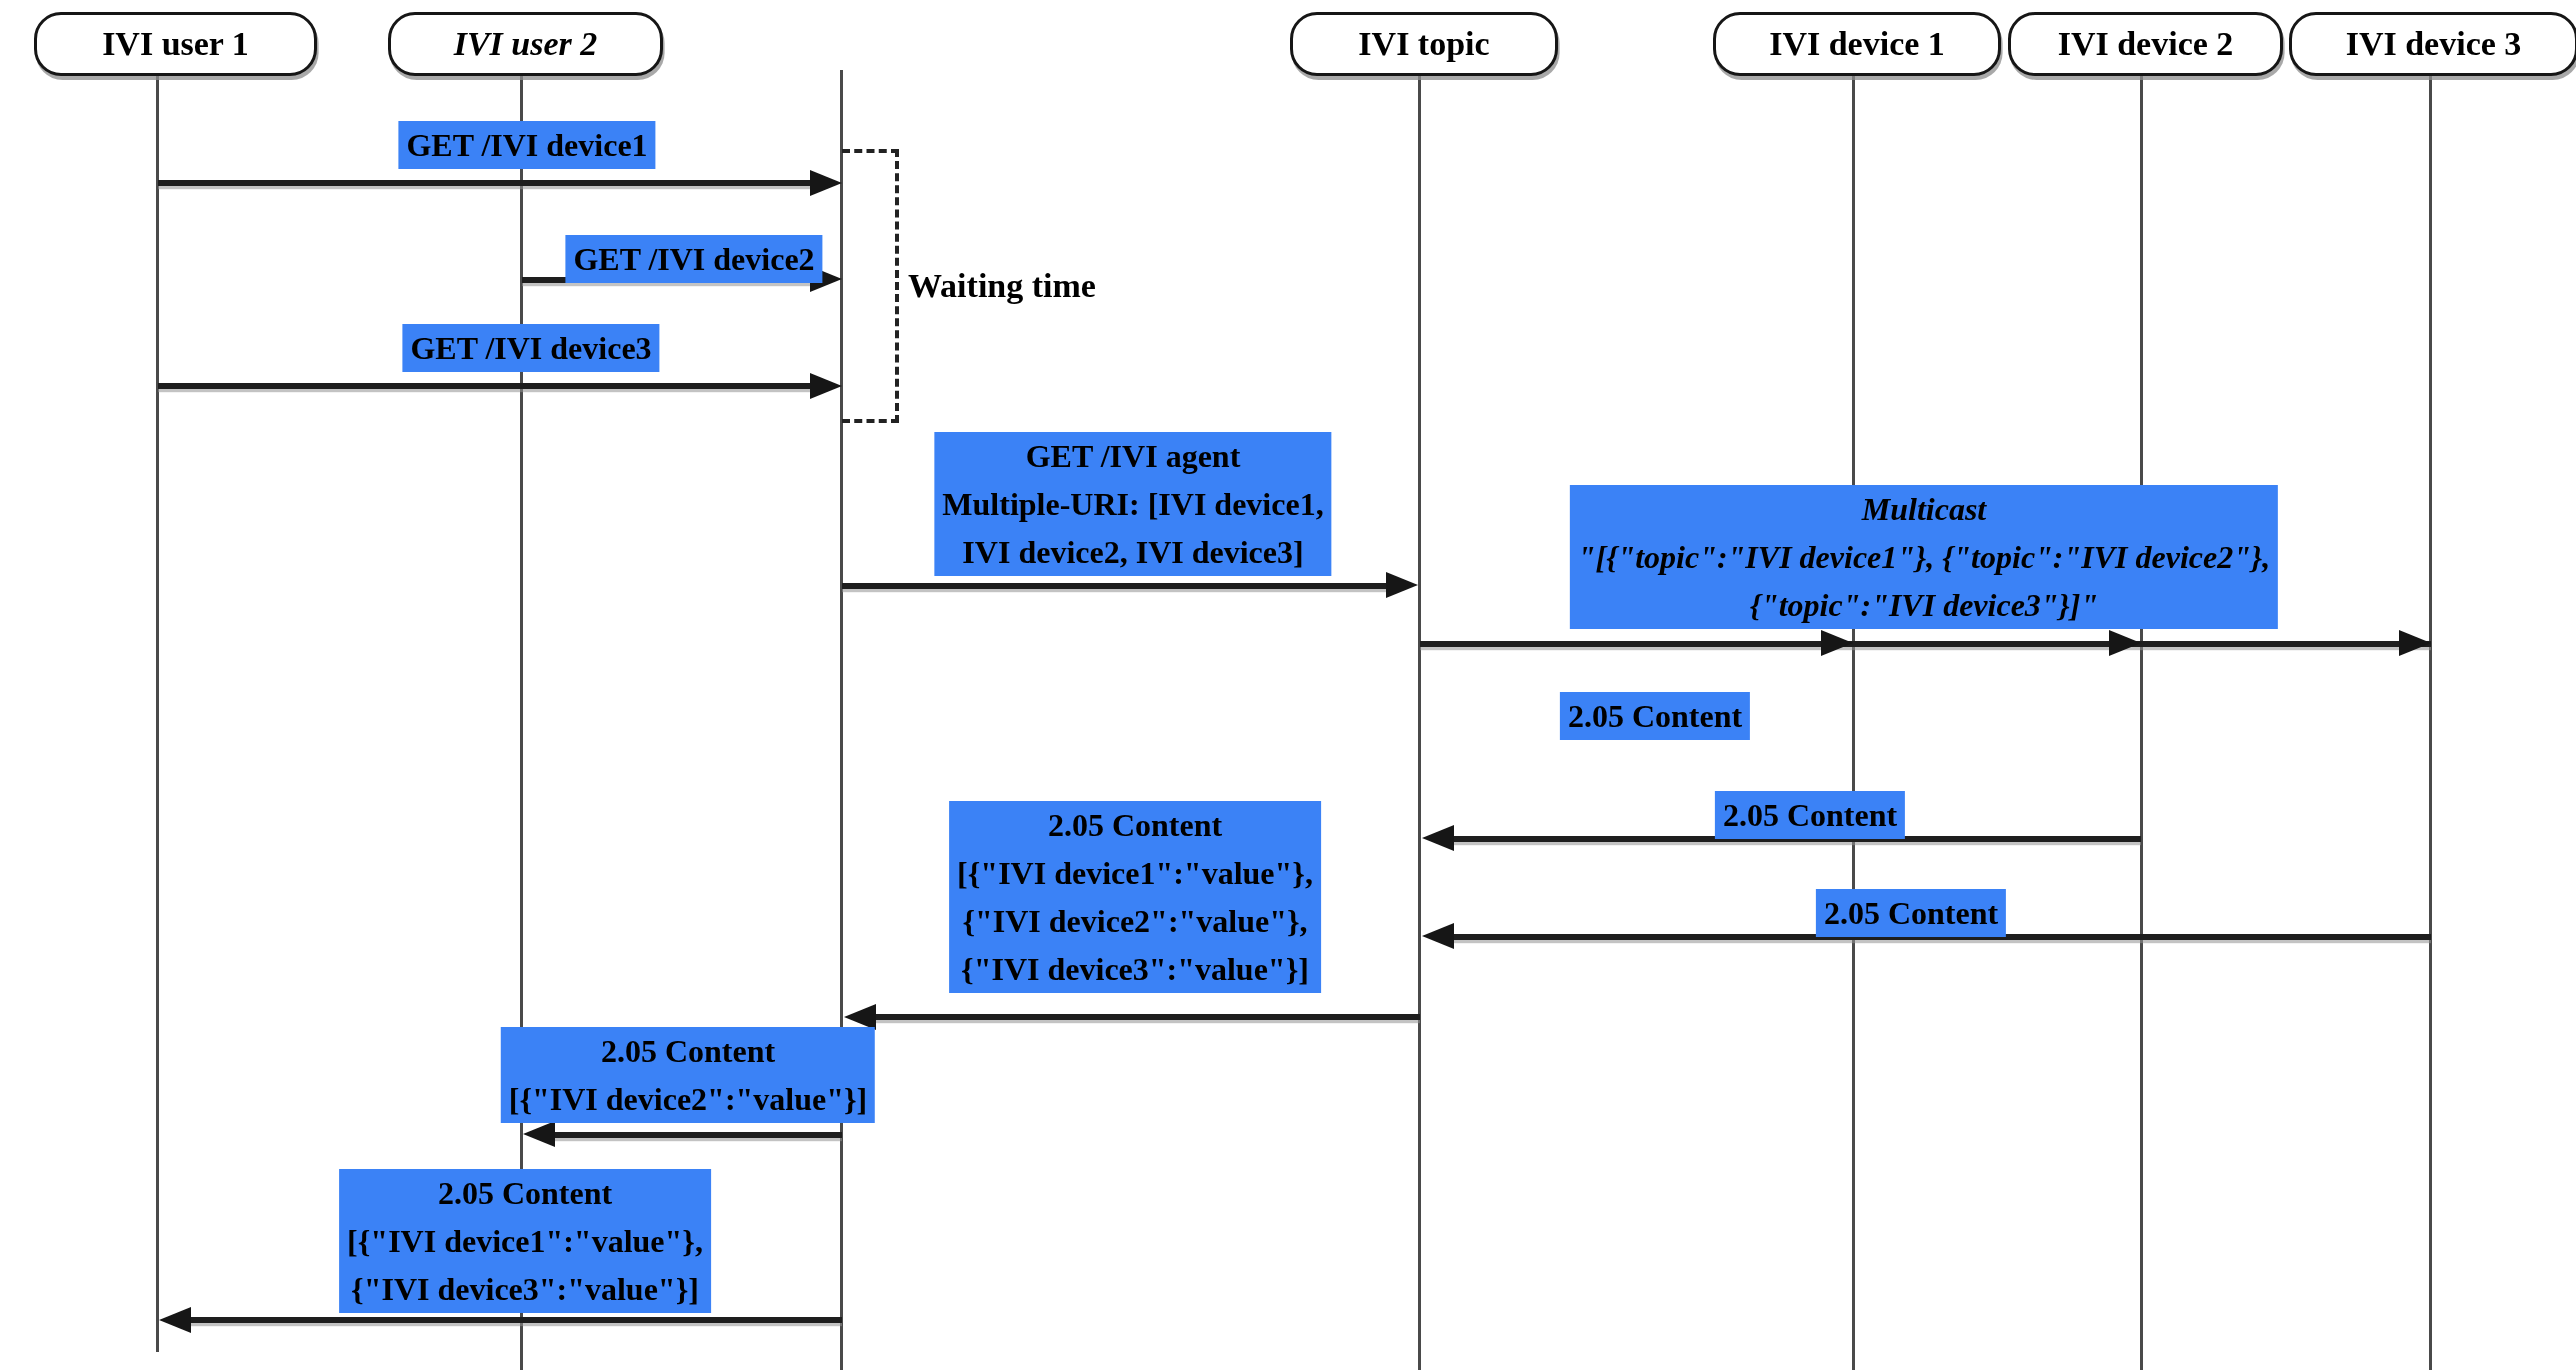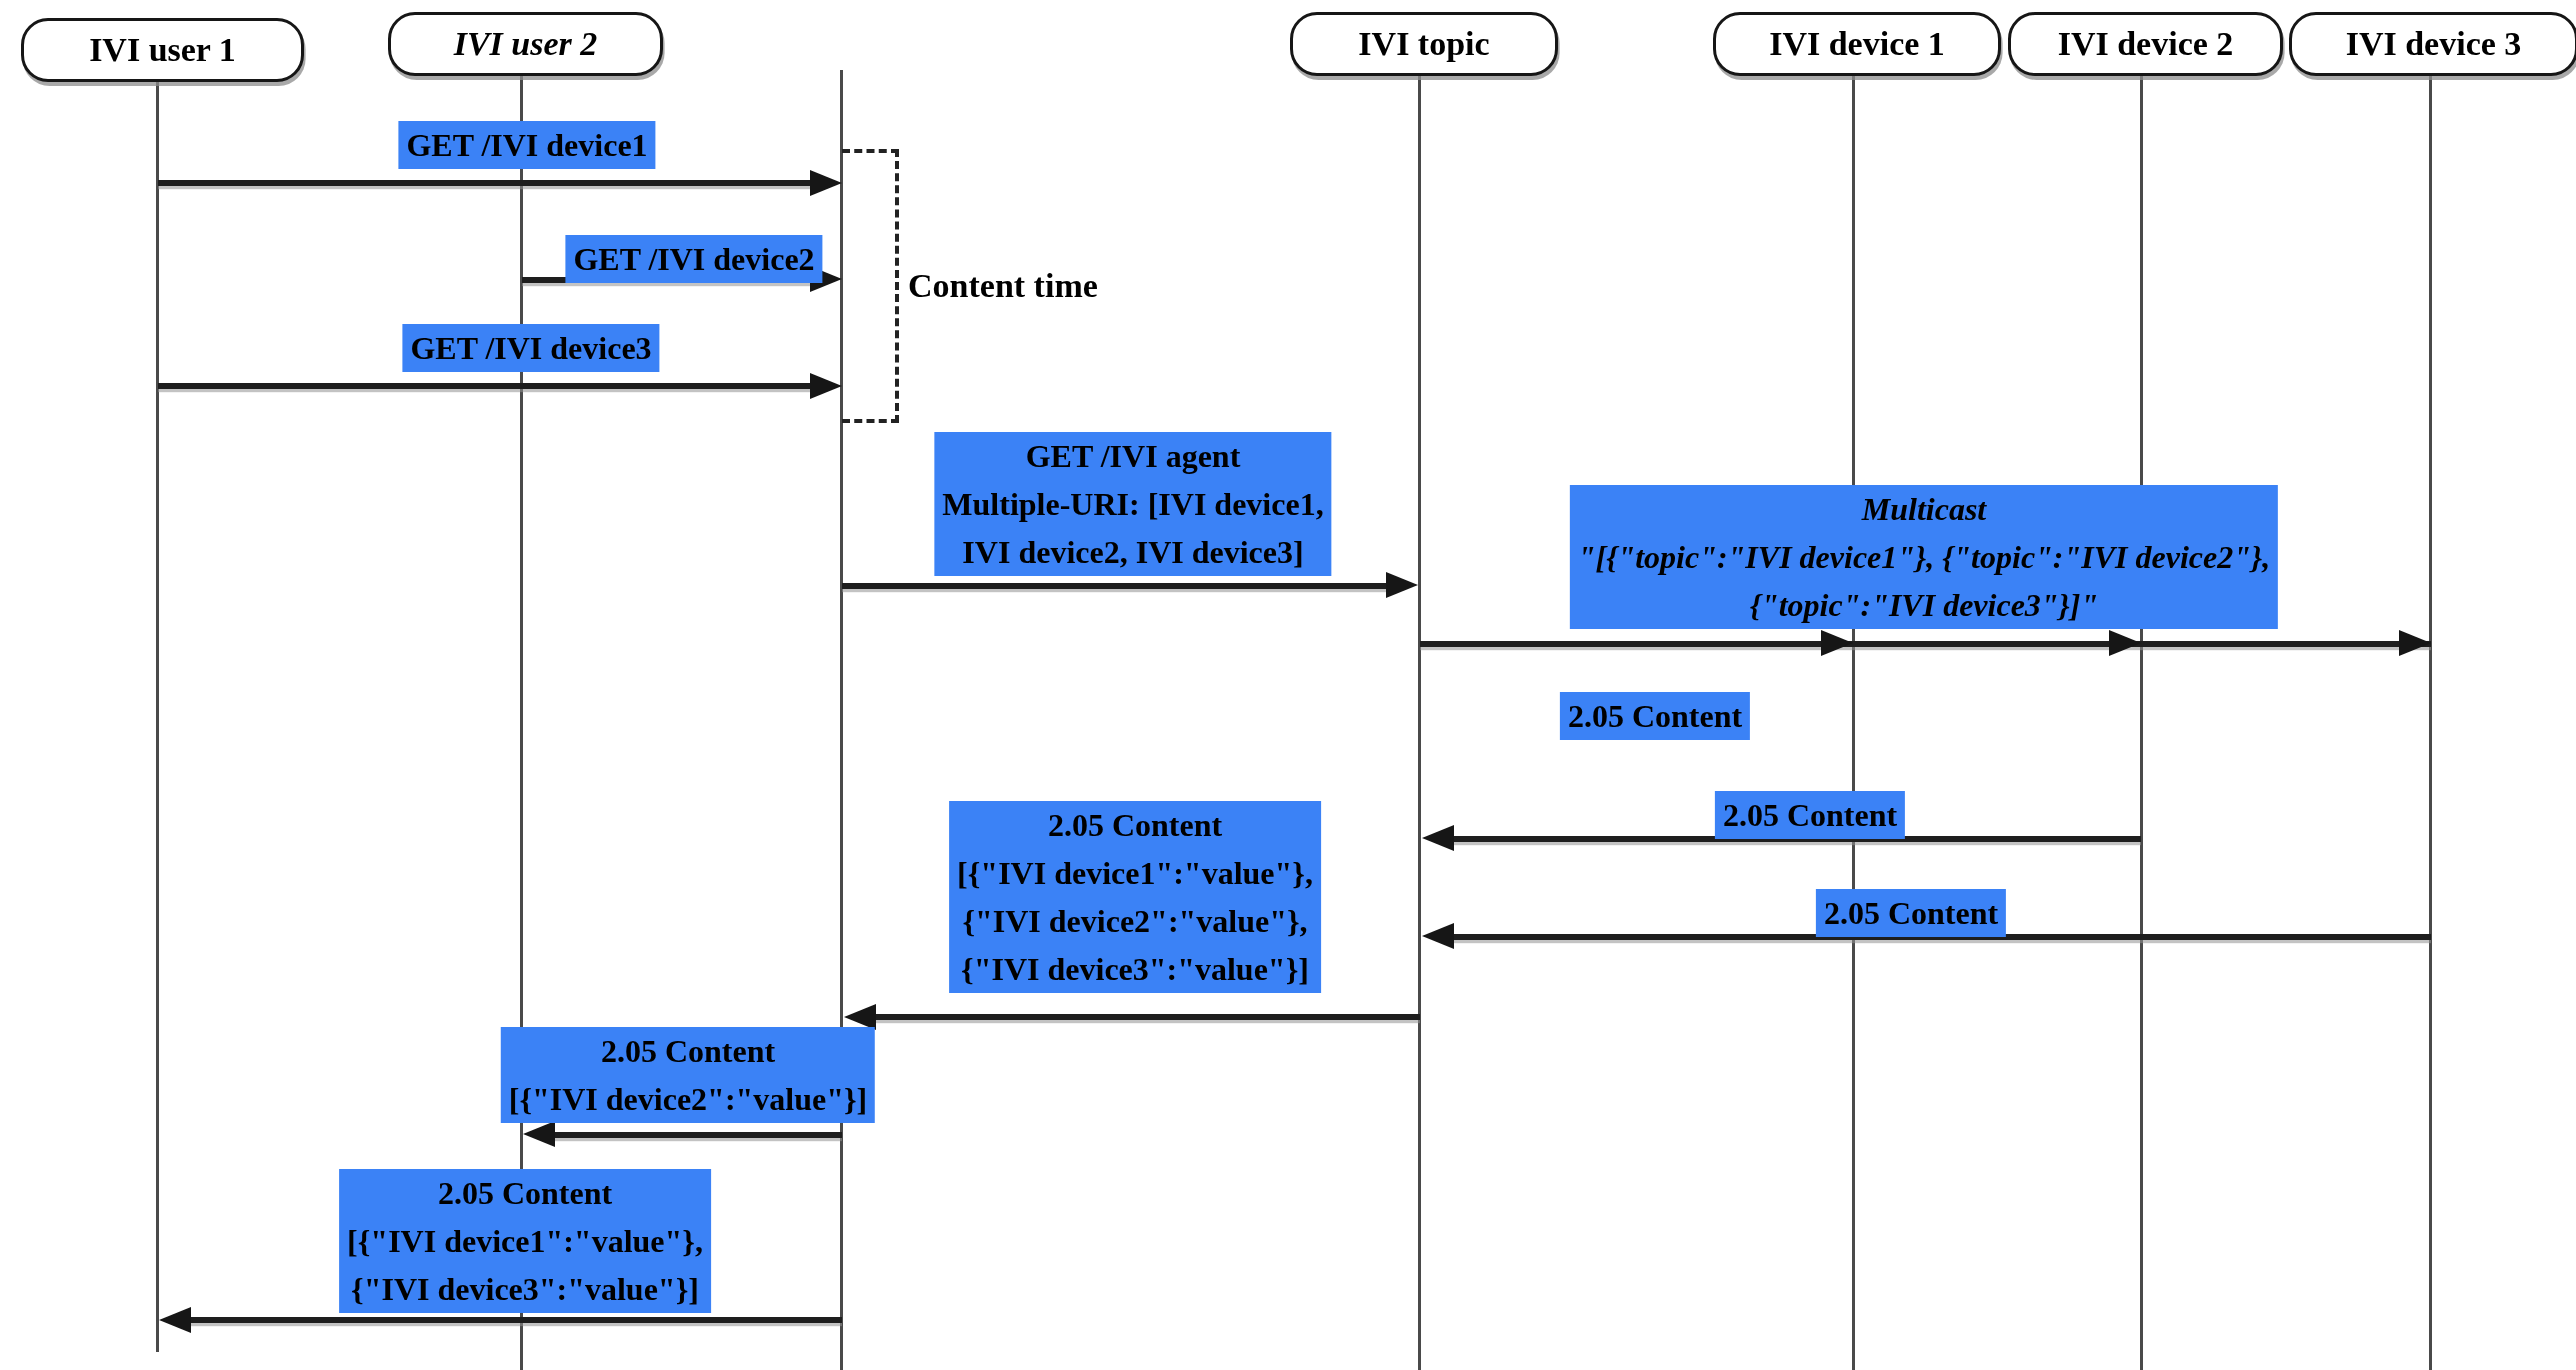--- a/index.html
+++ b/index.html
@@ -40,21 +40,21 @@
 
   <div class="lifeline" style="left:156px;top:70px;height:1282px;"></div>
   <div class="lifeline" style="left:520px;top:70px;height:1300px;"></div>
   <div class="lifeline" style="left:840px;top:70px;height:1300px;"></div>
   <div class="lifeline" style="left:1418px;top:70px;height:1300px;"></div>
   <div class="lifeline" style="left:1852px;top:70px;height:1300px;"></div>
   <div class="lifeline" style="left:2140px;top:70px;height:1300px;"></div>
   <div class="lifeline" style="left:2429px;top:70px;height:1300px;"></div>
 
   <div class="waiting-box"></div>
-  <div class="waiting-label">Content time</div>
+  <div class="waiting-label">Waiting time</div>
 
   <div class="arrow" style="left:158px;top:180px;width:657px;"></div>
   <div class="ah ah-r" style="left:810px;top:170px;"></div>
 
   <div class="arrow" style="left:522px;top:277px;width:293px;"></div>
   <div class="ah ah-r" style="left:810px;top:266px;"></div>
 
   <div class="arrow" style="left:158px;top:383px;width:657px;"></div>
   <div class="ah ah-r" style="left:810px;top:373px;"></div>
 
@@ -128,21 +128,21 @@
     <span class="msg-line">2.05 Content</span>
     <span class="msg-line">[{"IVI device2":"value"}]</span>
   </div>
 
   <div class="msg-label" style="left:525px;top:1169px;">
     <span class="msg-line">2.05 Content</span>
     <span class="msg-line">[{"IVI device1":"value"},</span>
     <span class="msg-line">{"IVI device3":"value"}]</span>
   </div>
 
-  <div class="actor" style="left:21px;width:277px;margin-top:6px;">
+  <div class="actor" style="left:34px;width:277px;">
       <span>IVI user 1</span>
     </div>
   <div class="actor" style="left:388px;width:269px;font-style:italic;">
       <span>IVI user 2</span>
     </div>
   <div class="actor" style="left:1290px;width:262px;">
       <span>IVI topic</span>
     </div>
   <div class="actor" style="left:1713px;width:282px;">
       <span>IVI device 1</span>

